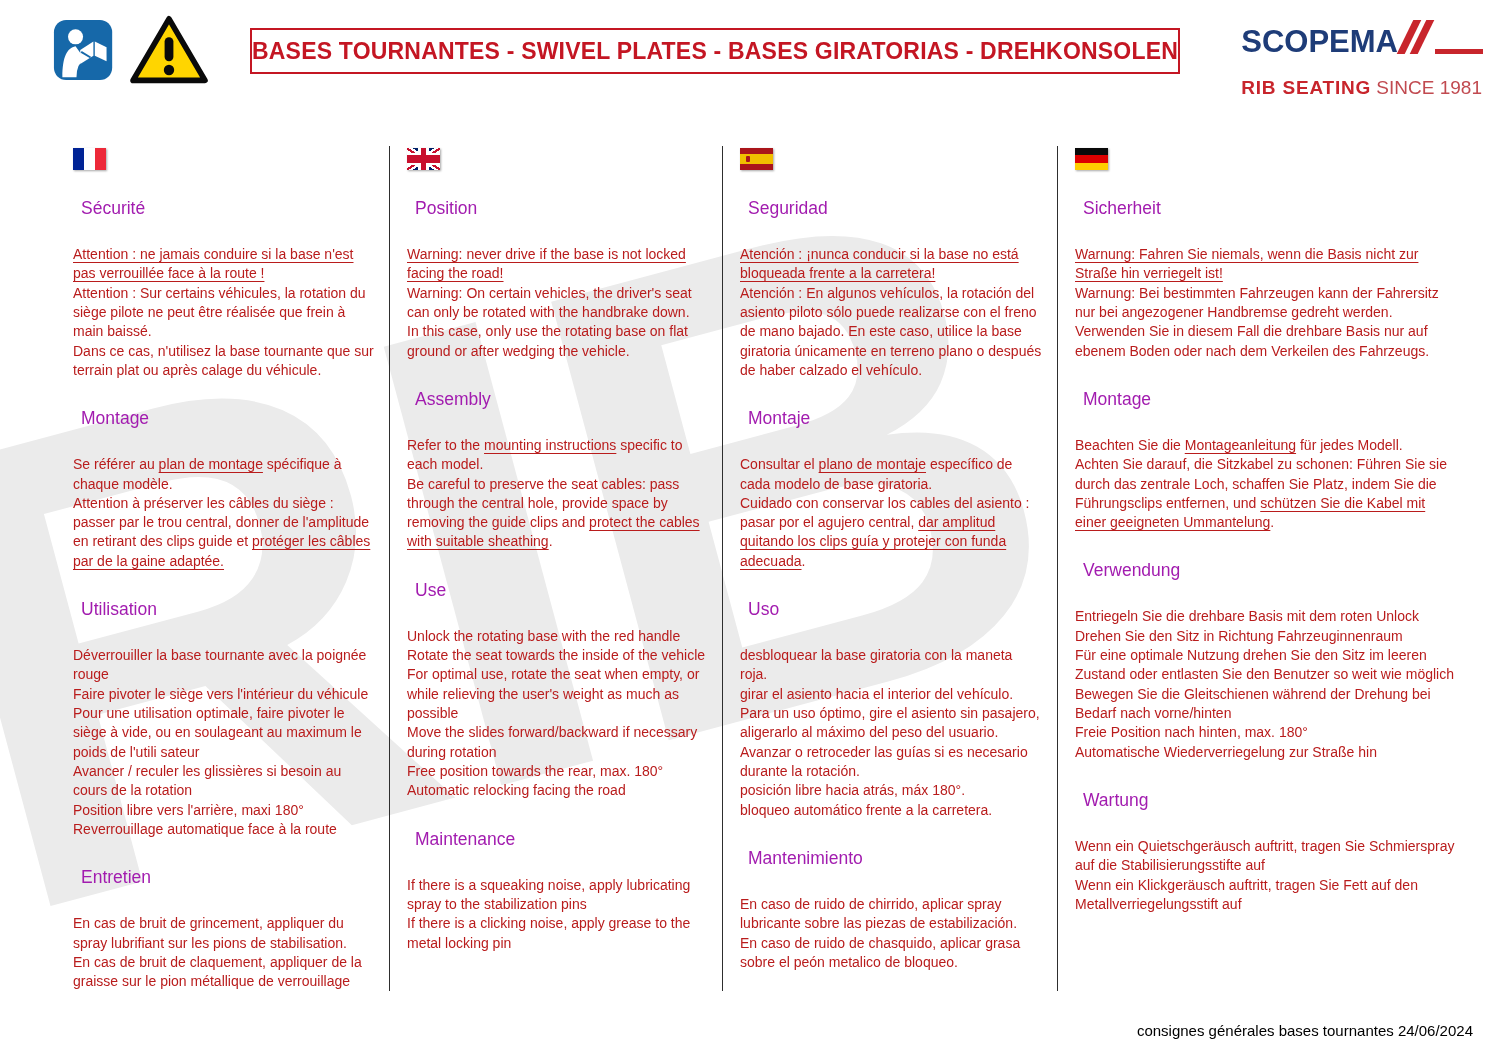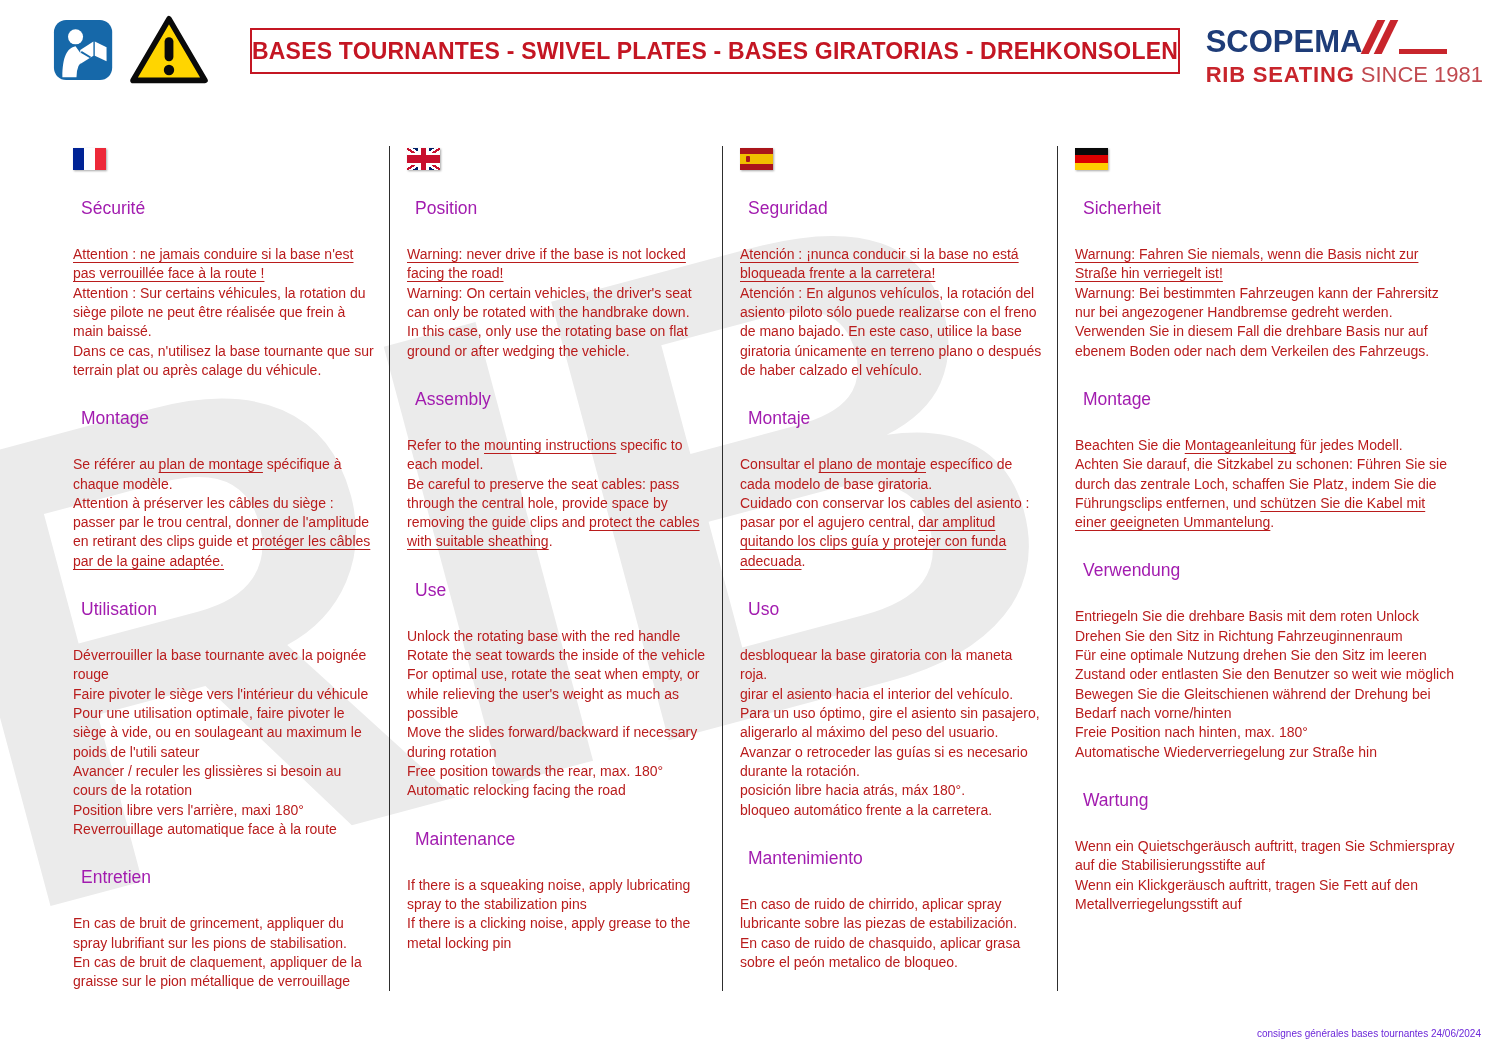--- a/index.html
+++ b/index.html
@@ -29,21 +29,21 @@
   }
   .logo{position:absolute; right:14px; top:20px; z-index:2;}
   .logo-top{display:flex; align-items:flex-end;}
   .logo-name{
     color:var(--logo-blue); font-weight:bold; font-size:31px; line-height:1;
     letter-spacing:0;
   }
   .logo-slashes{display:flex; gap:5px; margin-left:7px; margin-bottom:3px;}
   .logo-slashes i{display:block; width:8px; height:34px; background:var(--logo-red); transform:skewX(-26deg);}
   .logo-underscore{display:block; width:48px; height:5px; background:var(--logo-red); margin-left:9px; margin-bottom:3px;}
-  .logo-tagline{margin-top:5px; font-size:22px; color:var(--logo-red); white-space:pre;}
+  .logo-tagline{margin-top:20px; font-size:19px; color:var(--logo-red); white-space:pre;}
   .tag-bold{font-weight:bold; letter-spacing:.8px;}
   .tag-rest{font-weight:400; color:#C14A50;}
   
   .watermark{
     position:absolute; left:-70px; top:290px; z-index:0;
     font-size:660px; font-weight:bold; color:var(--watermark-gray);
     transform:rotate(-15deg); line-height:.8; letter-spacing:-10px;
     user-select:none; pointer-events:none;
   }
   
@@ -77,22 +77,22 @@
       linear-gradient(to right,transparent 41%,#C8102E 41% 59%,transparent 59%),
       linear-gradient(to bottom,transparent 33%,#C8102E 33% 67%,transparent 67%),
       linear-gradient(to right,transparent 33%,#fff 33% 67%,transparent 67%),
       linear-gradient(to bottom,transparent 22%,#fff 22% 78%,transparent 78%);
   }
   .sec-title{font-size:17.5px; font-weight:400; color:#a21caf; margin:28px 8px 26px;}
   .para{margin:0; font-size:14px; line-height:1.38; color:#b91c1c;}
   .para .u{text-decoration:underline; text-underline-offset:3px;}
   
   .footer{
-    position:absolute; right:16px; bottom:20px; z-index:1;
-    font-size:10px; color:#6d28d9;
+    position:absolute; right:24px; bottom:20px; z-index:1;
+    font-size:15px; color:#000000;
   }
 </style>
 </head>
 <body>
 
 <div class="page">
 
   <div class="header-icons">
     <span>
       <svg width="62" height="74" viewBox="0 0 66 78">

